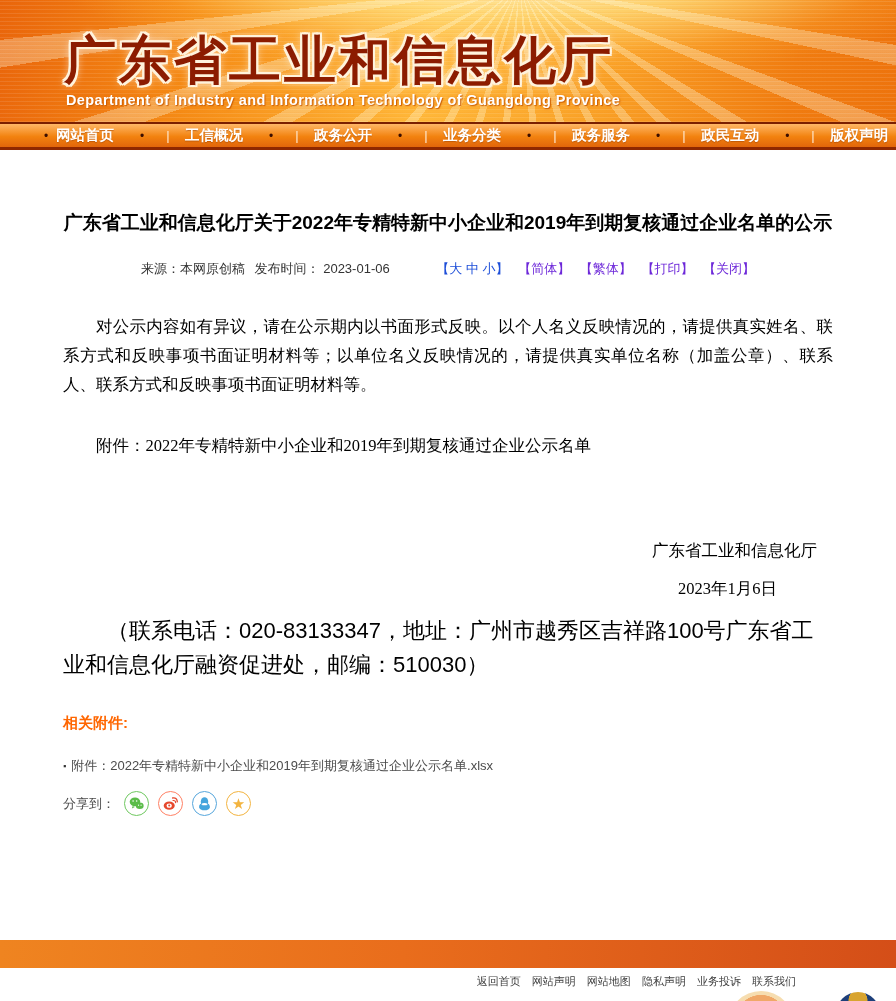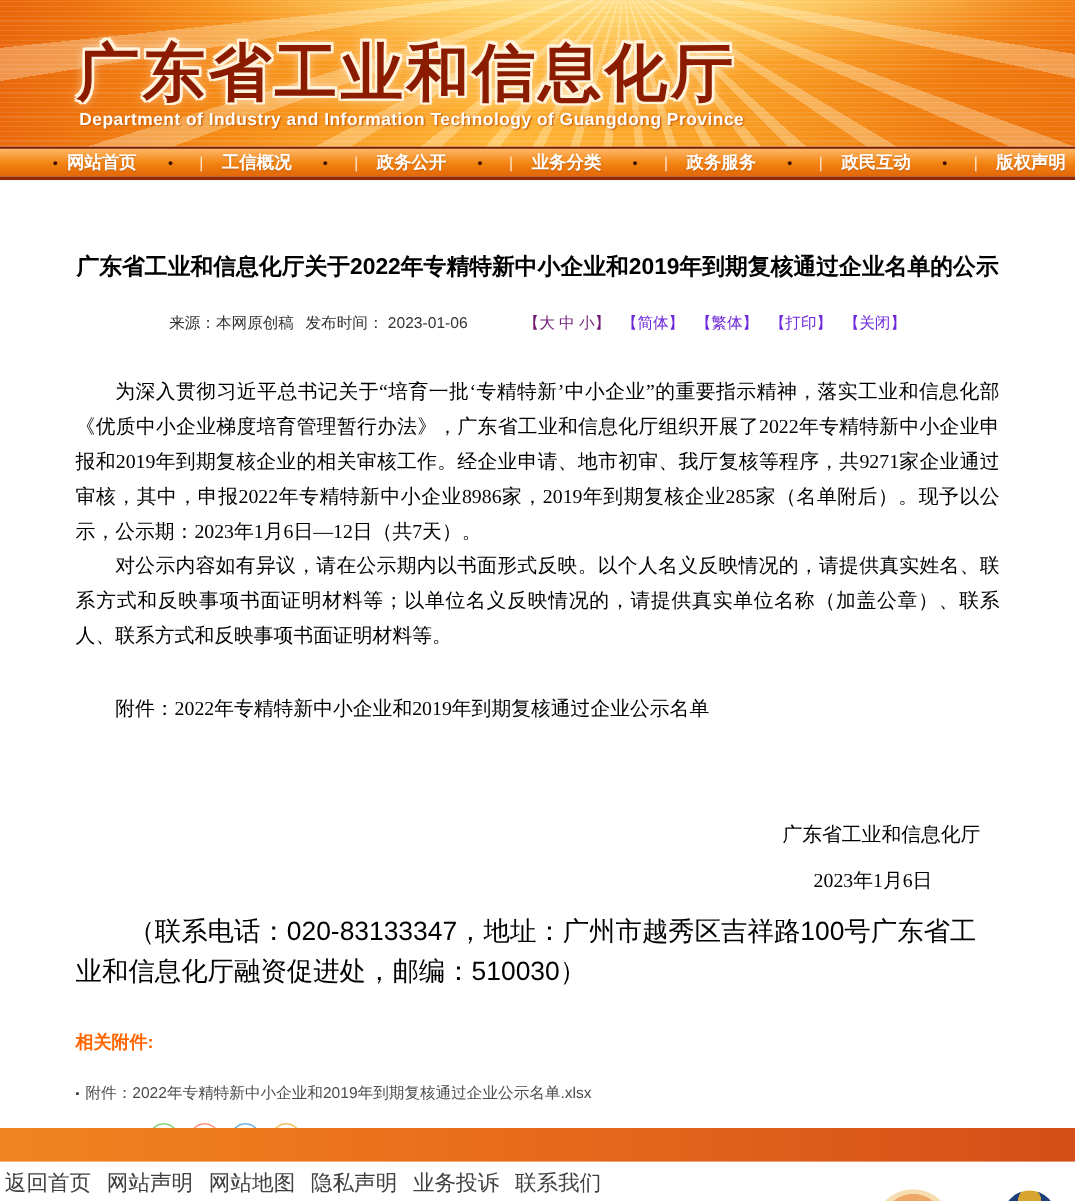--- a/index.html
+++ b/index.html
@@ -47,21 +47,21 @@
   .nav .sep-bar { color:#ffe9d2; font-size:13px; margin-left:22px; }
   .nav li:last-child .sep-dot, .nav li:last-child .sep-bar { display:none; }
 
   
   .content { width:770px; margin:0 auto; padding-top:58px; color:#000; }
   .article-title {
     text-align:center; font-size:19px; font-weight:bold; line-height:30px; color:#000000;
   }
   .meta { text-align:center; margin-top:22px; font-size:13px; color:#333333; }
   .meta span { margin:0 3px; }
-  .meta .gray { color:#701a75;margin-left:40px; }
+  .meta .gray { color:#1d4ed8;margin-left:40px; }
   .meta .action { color:#6d28d9; cursor:pointer; }
 
   .article-body { margin-top:34px; font-family:"Liberation Serif","DejaVu Serif",serif; font-size:16.5px; line-height:29px; }
   .article-body ul { list-style:none; }
   .article-body .para { text-indent:2em; text-align:justify; }
   .attachment-line { text-indent:2em; margin-top:32px; font-family:"Liberation Serif","DejaVu Serif",serif; font-size:16.5px; line-height:29px; }
 
   .signature { margin-top:80px; font-family:"Liberation Serif","DejaVu Serif",serif; font-size:16.5px; }
   .signature .sig-name { text-align:right; padding-right:16px; }
   .signature .sig-date { text-align:right; padding-right:56px; margin-top:16px; }
@@ -81,21 +81,21 @@
   .icon-weibo  { border:1px solid #ff8165; }
   .icon-qq     { border:1px solid #56a6dc; }
   .icon-qzone  { border:1px solid #f3b440; }
   .icon-qzone .star { color:#f3b440; font-size:15px; line-height:1; }
 
   
   .footer-bar {
     position:absolute; left:0; top:940px; width:896px; height:28px;
     background:linear-gradient(90deg, #ef8420 0%, #e96d1c 45%, #d44e18 100%);
   }
-  .footer-links { position:absolute; left:0; top:974px; width:800px; text-align:left; font-size:18px; color:#404040; }
+  .footer-links { position:absolute; left:0; top:974px; width:800px; text-align:right; font-size:11px; color:#404040; }
   .footer-links span { margin:0 4px; cursor:pointer; }
 
   .badge { position:absolute; border-radius:50%; }
   .badge-emblem {
     left:728px; top:991px; width:66px; height:66px;
     background:radial-gradient(circle at 50% 45%, #d94f2b 0 32%, #f0a868 33% 52%, #f6ddb0 53% 100%);
   }
   .badge-shield {
     left:836px; top:992px; width:44px; height:44px;
     background:radial-gradient(circle at 50% 18%, #d8a430 0 22%, #1d3f7a 23% 100%);
@@ -165,21 +165,20 @@
     <span class="gray">【大 中 小】</span>
     <span class="action">【简体】</span>
     <span class="action">【繁体】</span>
     <span class="action">【打印】</span>
     <span class="action">【关闭】</span>
   </div>
 
   <div class="article-body">
     <ul>
 
-        <li class="para">为深入贯彻习近平总书记关于“培育一批‘专精特新’中小企业”的重要指示精神，落实工业和信息化部《优质中小企业梯度培育管理暂行办法》，广东省工业和信息化厅组织开展了2022年专精特新中小企业申报和2019年到期复核企业的相关审核工作。经企业申请、地市初审、我厅复核等程序，共9271家企业通过审核，其中，申报2022年专精特新中小企业8986家，2019年到期复核企业285家（名单附后）。现予以公示，公示期：2023年1月6日—12日（共7天）。</li>
 
         <li class="para">对公示内容如有异议，请在公示期内以书面形式反映。以个人名义反映情况的，请提供真实姓名、联系方式和反映事项书面证明材料等；以单位名义反映情况的，请提供真实单位名称（加盖公章）、联系人、联系方式和反映事项书面证明材料等。</li>
       </ul>
   </div>
 
   <div class="attachment-line">附件：2022年专精特新中小企业和2019年到期复核通过企业公示名单</div>
 
   <div class="signature">
     <div class="sig-name">广东省工业和信息化厅</div>
     <div class="sig-date">2023年1月6日</div>

